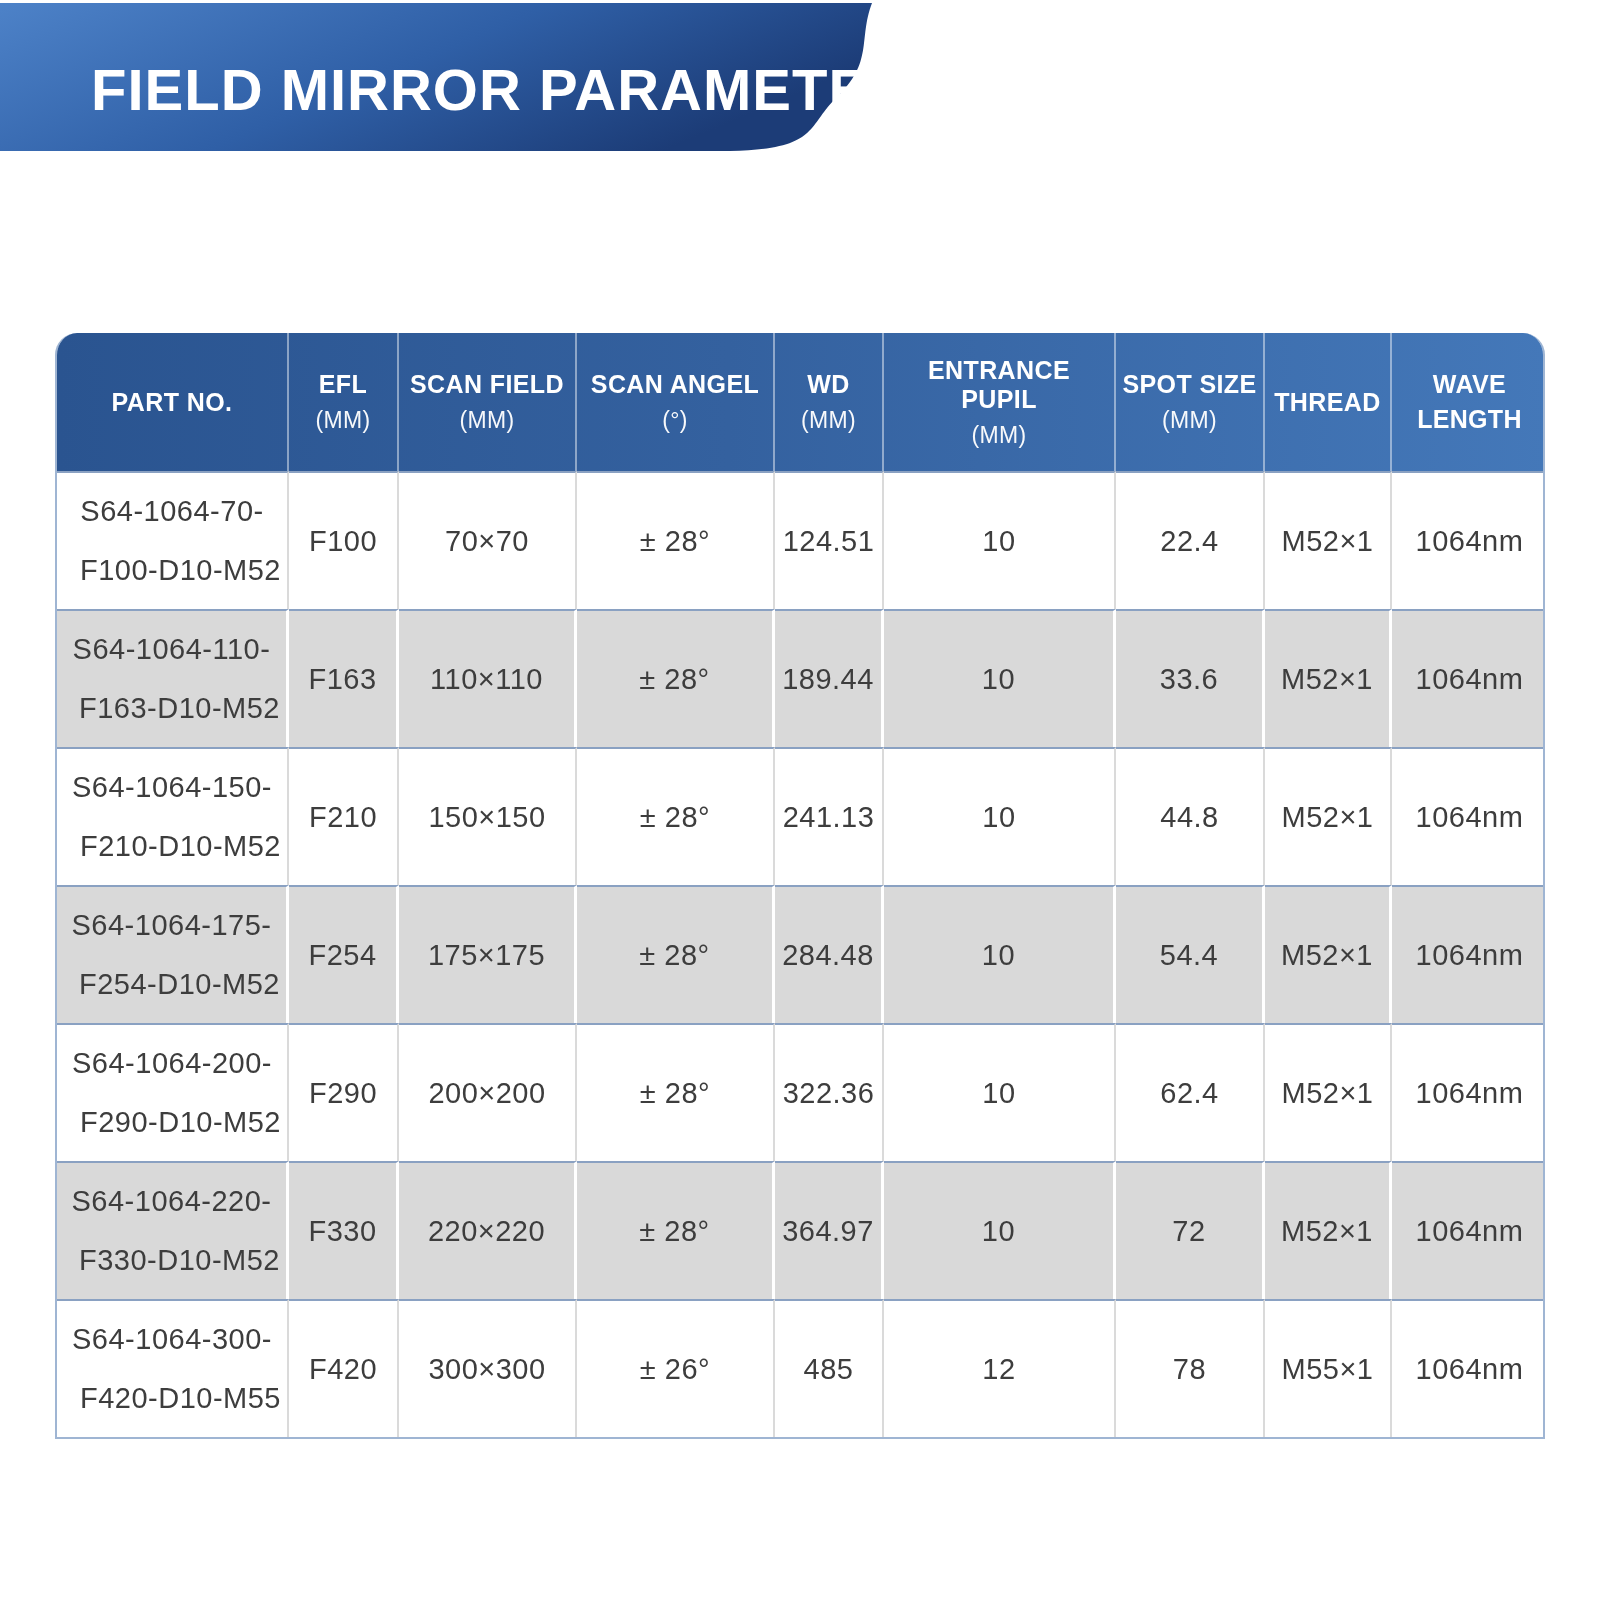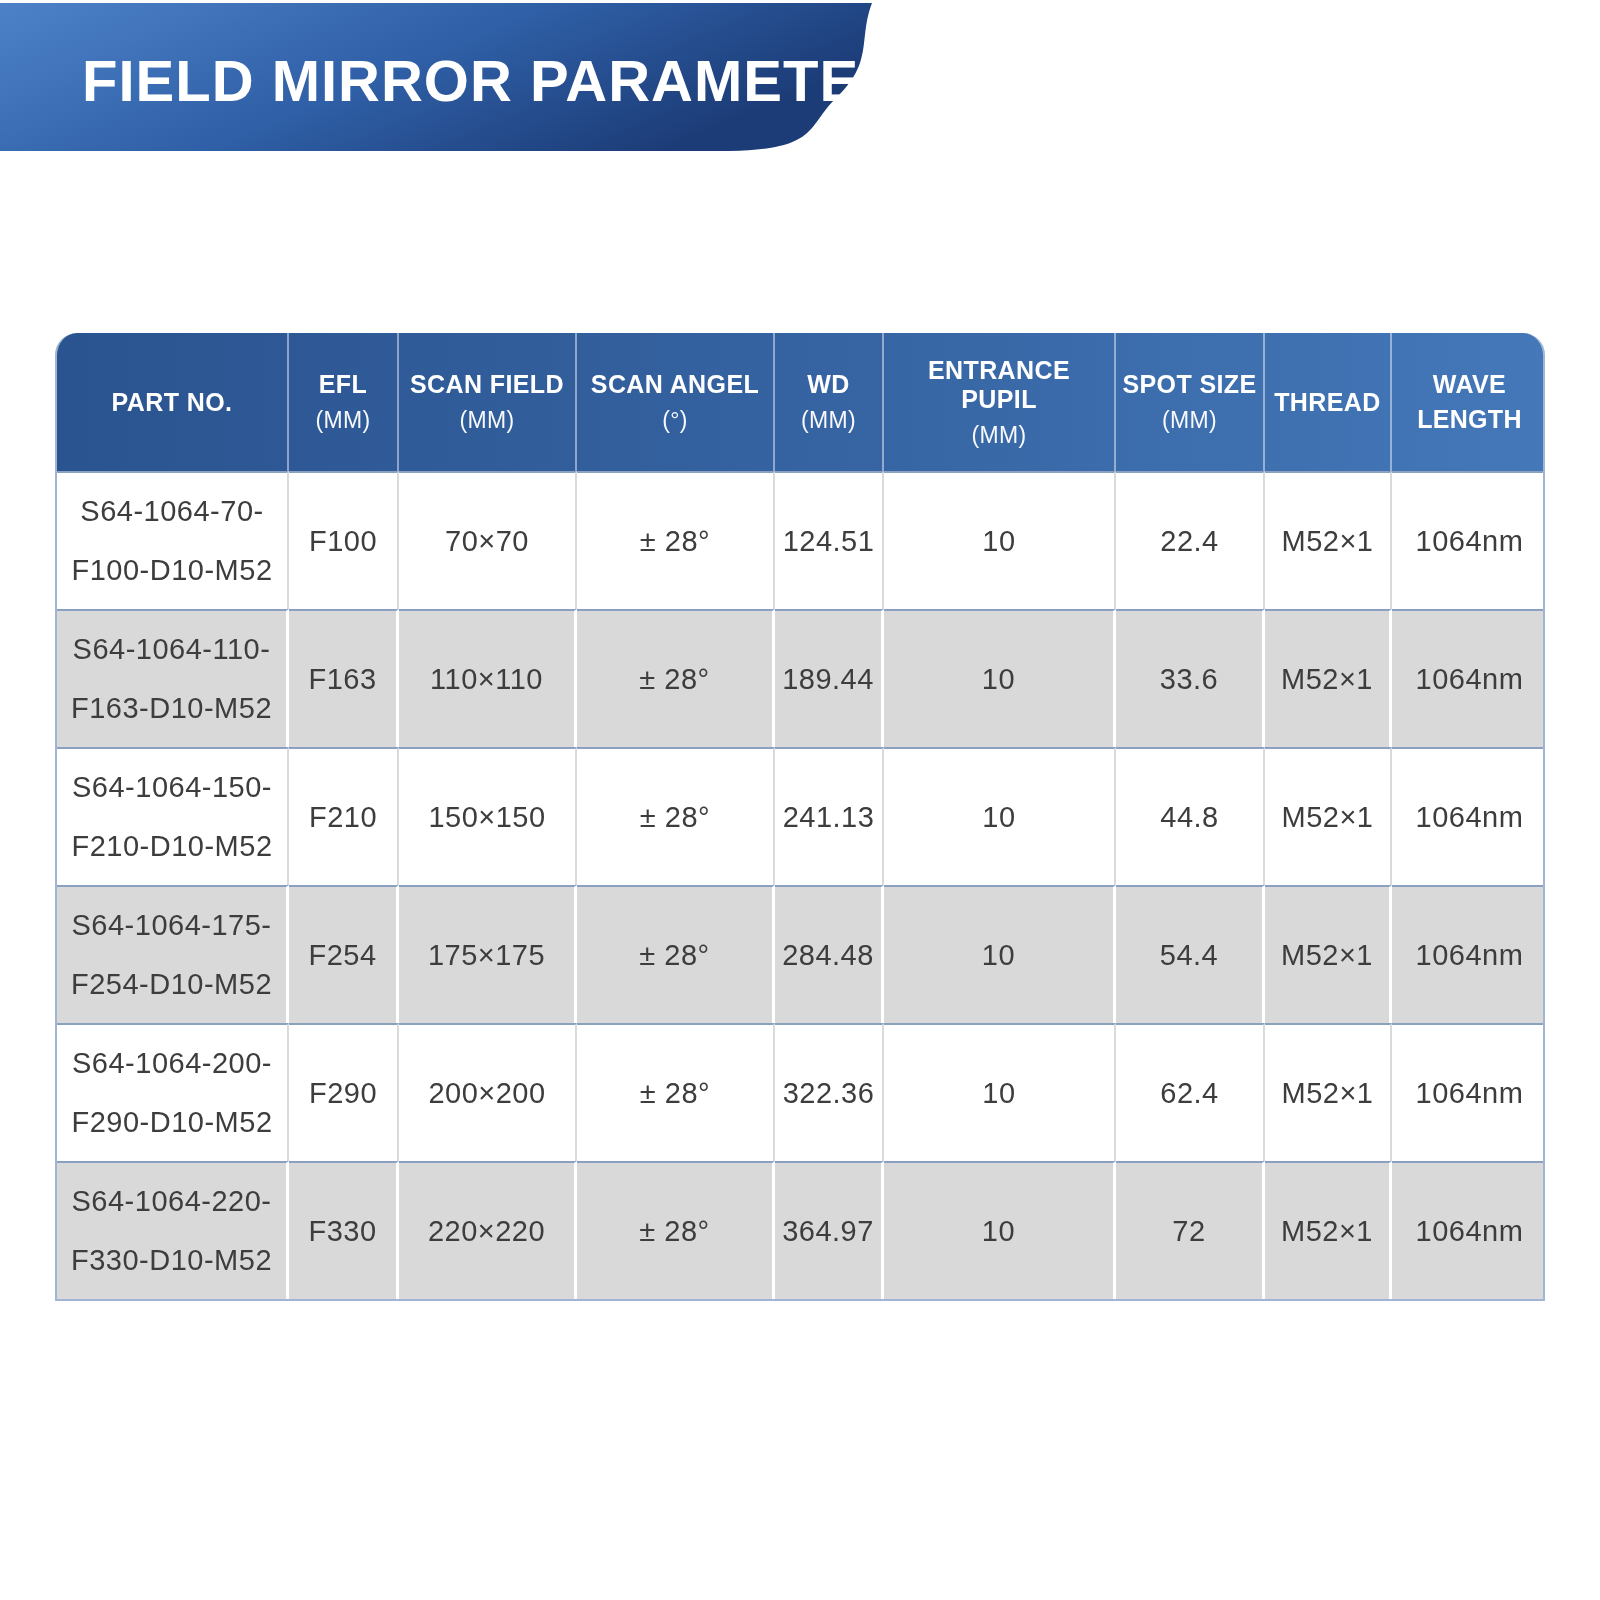--- a/index.html
+++ b/index.html
@@ -9,21 +9,21 @@
     -webkit-font-smoothing:antialiased;
   }
 
   
   .banner { position:absolute; left:0; top:0; width:1600px; height:160px; }
   .banner svg { position:absolute; left:0; top:0; }
   .stop-a { stop-color:var(--banner_gradient_start,#4d82c8); }
   .stop-b { stop-color:var(--banner_gradient_mid,#2f5fa6); }
   .stop-c { stop-color:var(--banner_gradient_end,#1c3c77); }
   .title {
-    position:absolute; left:76px; top:46px; margin:6px;
+    position:absolute; left:76px; top:46px; margin:15px;
     font-size:58px; line-height:1; font-weight:700; letter-spacing:1px;
     color:var(--text_white,#ffffff); white-space:nowrap;
   }
 
   
   .table-wrap {
     position:absolute; left:55px; top:333px; width:1490px;
     border-left:2px solid var(--table_border,#9fb5d3);
     border-right:2px solid var(--table_border,#9fb5d3);
     border-bottom:2px solid var(--table_border,#9fb5d3);
@@ -50,21 +50,21 @@
   tbody td {
     height:128px; padding:4px 6px; vertical-align:middle; text-align:center;
     font-size:29px; letter-spacing:.5px; color:var(--text_dark,#3d3d3d);
     border-top:2px solid var(--row_divider,#8aa1c2);
     box-sizing:content-box;
   }
   tr.white td { background:#ffffff; border-right:2px solid #dadada; }
   tr.gray  td { background:var(--row_alt_bg,#d9d9d9); border-right:3px solid #ffffff; }
   tr.white td:last-child, tr.gray td:last-child { border-right:none;text-align:center; }
   .pl { display:block; line-height:1; }
-  .pl + .pl { margin-top:30px; }
+  .pl + .pl { margin-top:30px;text-align:right; }
 </style>
 </head>
 <body>
 
 <div class="banner">
   <svg width="1600" height="160" viewBox="0 0 1600 160" aria-hidden="true">
     <defs>
       <linearGradient id="bgrad" x1="0%" y1="0%" x2="100%" y2="40%">
         <stop class="stop-a" offset="0"></stop>
         <stop class="stop-b" offset="0.55"></stop>
@@ -205,15 +205,29 @@
           </td>
         <td>F330</td>
         <td>220×220</td>
         <td>± 28°</td>
         <td>364.97</td>
         <td>10</td>
         <td>72</td>
         <td>M52×1</td>
         <td>1064nm</td>
       </tr>
+      <tr class="white">
+        <td class="part">
+            <span class="pl">S64-1064-300-</span>
+            <span class="pl">F420-D10-M55</span>
+          </td>
+        <td>F420</td>
+        <td>300×300</td>
+        <td>± 26°</td>
+        <td>485</td>
+        <td>12</td>
+        <td>78</td>
+        <td>M55×1</td>
+        <td>1064nm</td>
+      </tr>
     </tbody>
   </table>
 </div>
 
 </body></html>

